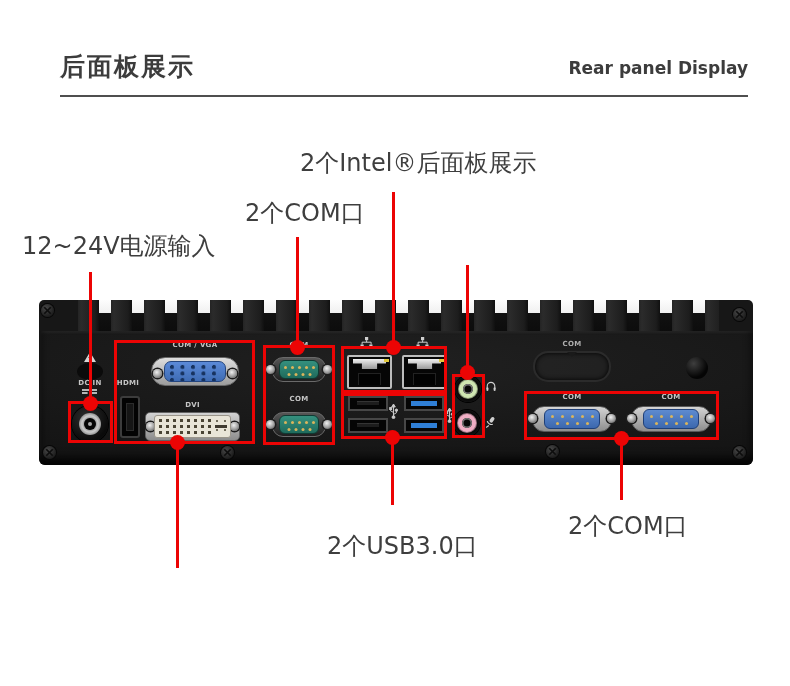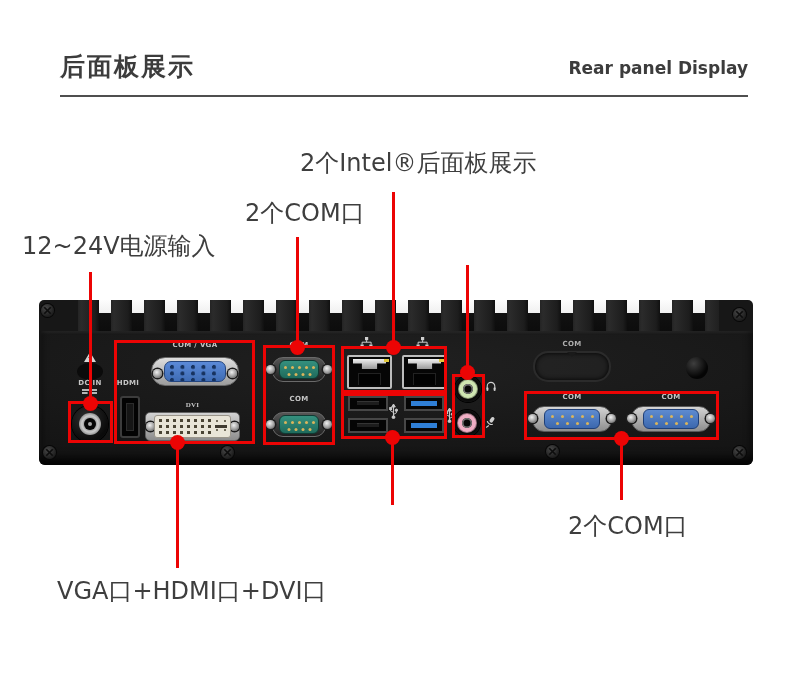--- a/index.html
+++ b/index.html
@@ -184,21 +184,21 @@
 
   <div class="abs plabel" style="left:151px;top:342px;width:88px;">COM / VGA</div>
   <div class="abs vga">
     <div class="vga-flange"></div>
     <div class="post" style="left:2px;top:17px;"></div>
     <div class="post" style="left:77px;top:17px;"></div>
     <div class="vga-insert"></div>
     <div class="vga-holes"></div>
   </div>
 
-  <div class="abs plabel" style="left:145px;top:402px;width:95px;font-family:Liberation Serif, serif;">DVI</div>
+  <div class="abs plabel" style="left:145px;top:402px;width:95px;">DVI</div>
   <div class="abs dvi">
     <div class="dvi-flange"></div>
     <div class="post" style="left:1px;top:12px;"></div>
     <div class="post" style="left:85px;top:12px;"></div>
     <div class="dvi-body"></div>
     <div class="dvi-pins"></div>
     <div class="dvi-blade"></div>
     <div class="dvi-bdots"></div>
   </div>
 
@@ -340,16 +340,16 @@
   <div class="abs vline" style="left:391px;top:441px;height:64px;"></div>
   <div class="abs rdot" style="left:385px;top:430px;"></div>
   <div class="abs vline" style="left:620px;top:441px;height:59px;"></div>
   <div class="abs rdot" style="left:614px;top:431px;"></div>
   <div class="abs vline" style="left:176px;top:446px;height:122px;"></div>
   <div class="abs rdot" style="left:170px;top:435px;"></div>
 
   <div class="abs callout" style="left:300px;top:151px;">2个Intel®后面板展示</div>
   <div class="abs callout" style="left:245px;top:201px;">2个COM口</div>
   <div class="abs callout" style="left:22px;top:234px;text-align:right;">12~24V电源输入</div>
+  <div class="abs callout" style="left:327px;top:534px;">2个USB3.0口</div>
   <div class="abs callout" style="left:568px;top:514px;">2个COM口</div>
-  <div class="abs callout" style="left:57px;top:579px;">VGA口+HDMI口+DVI口</div>
 
 </div>
 
 </body></html>

